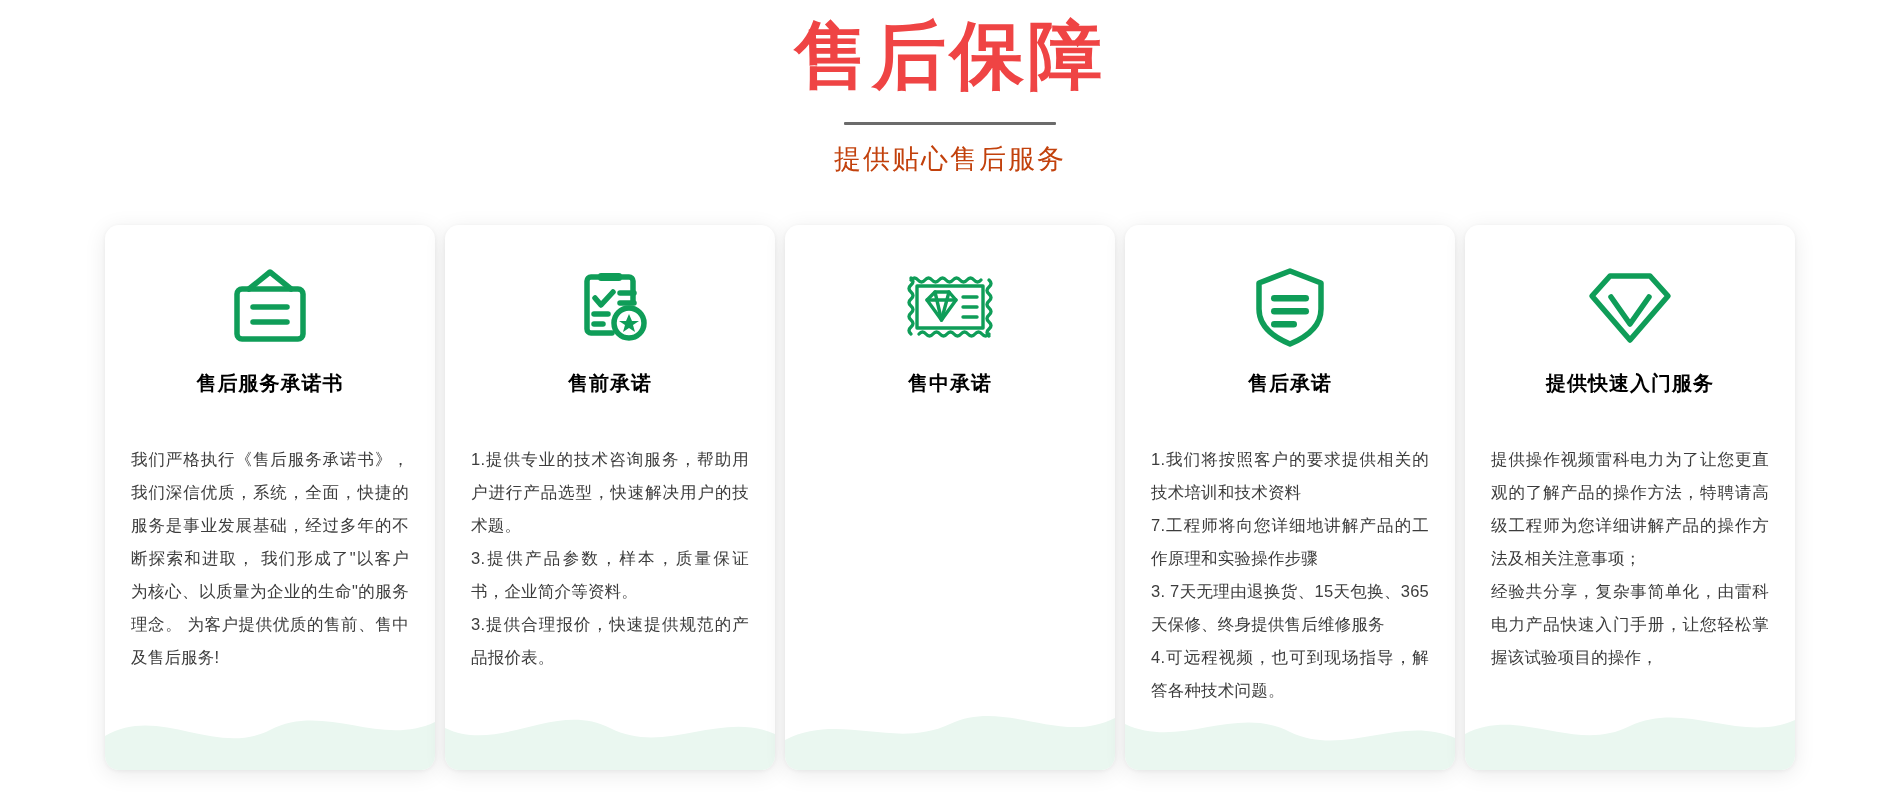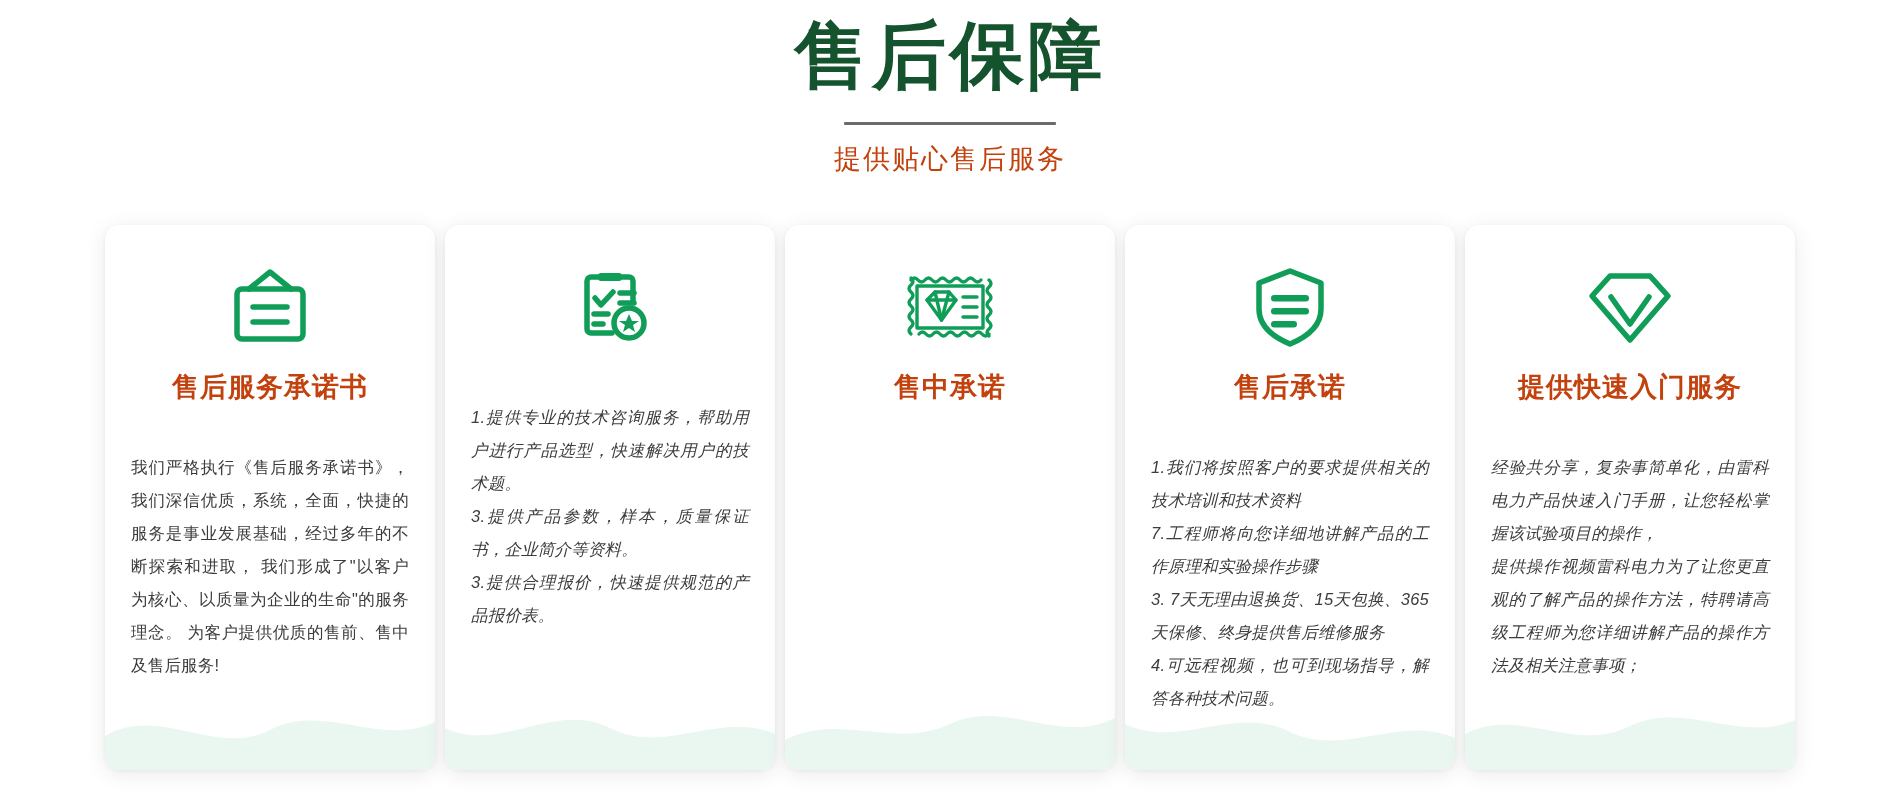--- a/index.html
+++ b/index.html
@@ -22,21 +22,21 @@
   
   .header {
     width: 100%;
     text-align: center;
     padding-top: 14px;
   }
 
   .main-title {
     font-size: 74px;
     font-weight: 700;
-    color: #14532d;
+    color: #ef4444;
     letter-spacing: 4px;
     line-height: 1.12;
     font-family: "DejaVu Sans", "Liberation Sans", sans-serif;
   }
 
   .title-divider {
     width: 212px;
     height: 3px;
     background: #6b6b6b;
     margin: 25px auto 0 auto;
@@ -88,40 +88,40 @@
     display: flex;
     align-items: center;
     justify-content: center;
     margin-bottom: 18px;
   }
 
   .card-icon svg { display: block; }
 
   .card-title {
     text-align: center;
-    font-size: 27px;
+    font-size: 20px;
     font-weight: 700;
-    color: #c2410c;
+    color: #000000;
     letter-spacing: 1px;
     margin-bottom: 10px;
     line-height: 1.2;
   }
 
   .card-body {
     position: relative;
     z-index: 2;
     font-size: 16.5px;
     line-height: 2.0;
     color: #3c3c3c;
     text-align: justify;
     letter-spacing: 0.2px;
     margin-top: 48px;
   }
 
-  .card-body p { margin: 0; font-style: italic; }
+  .card-body p { margin: 0; }
 </style>
 </head>
 <body>
 
 <div class="page">
 
   <div class="header">
     <div class="main-title">售后保障</div>
     <div class="title-divider"></div>
     <div class="subtitle">提供贴心售后服务</div>
@@ -156,20 +156,21 @@
           <rect x="31" y="7" width="24" height="8" rx="3" fill="#0f9d58" stroke="none"></rect>
           <path d="M28 32 L34 39 L46 26"></path>
           <line x1="53" y1="27" x2="67" y2="27"></line>
           <line x1="53" y1="37" x2="67" y2="37"></line>
           <line x1="27" y1="48" x2="41" y2="48"></line>
           <line x1="27" y1="58" x2="36" y2="58"></line>
           <circle cx="62" cy="57" r="15"></circle>
           <path d="M62 48 L65 55 L72 55 L66 59 L68 66 L62 62 L56 66 L58 59 L52 55 L59 55 Z" fill="#0f9d58" stroke="none"></path>
         </svg>
       </div>
+      <div class="card-title">售前承诺</div>
       <div class="card-body">
           <p>1.提供专业的技术咨询服务，帮助用户进行产品选型，快速解决用户的技术题。</p>
           <p>3.提供产品参数，样本，质量保证书，企业简介等资料。</p>
           <p>3.提供合理报价，快速提供规范的产品报价表。</p>
         </div>
     </div>
 
     <div class="card">
       <svg class="card-wave" viewBox="0 0 330 86" preserveAspectRatio="none">
         <path d="M0,56 C55,28 110,66 165,40 C220,14 275,62 330,34 L330,86 L0,86 Z" fill="#eaf7f0"></path>
@@ -219,19 +220,19 @@
         <path d="M0,50 C55,22 110,70 165,42 C220,16 275,60 330,36 L330,86 L0,86 Z" fill="#eaf7f0"></path>
       </svg>
       <div class="card-icon">
         <svg width="92" height="82" viewBox="0 0 92 82" fill="none" stroke="#0f9d58" stroke-width="5.5" stroke-linecap="round" stroke-linejoin="round">
           <path d="M26 10 L66 10 L84 30 L46 74 L8 30 Z"></path>
           <path d="M27 31 L46 58 L65 31"></path>
         </svg>
       </div>
       <div class="card-title">提供快速入门服务</div>
       <div class="card-body">
+          <p>提供操作视频雷科电力为了让您更直观的了解产品的操作方法，特聘请高级工程师为您详细讲解产品的操作方法及相关注意事项；</p>
           <p>经验共分享，复杂事简单化，由雷科电力产品快速入门手册，让您轻松掌握该试验项目的操作，</p>
-          <p>提供操作视频雷科电力为了让您更直观的了解产品的操作方法，特聘请高级工程师为您详细讲解产品的操作方法及相关注意事项；</p>
         </div>
     </div>
 
   </div>
 </div>
 
 </body></html>

